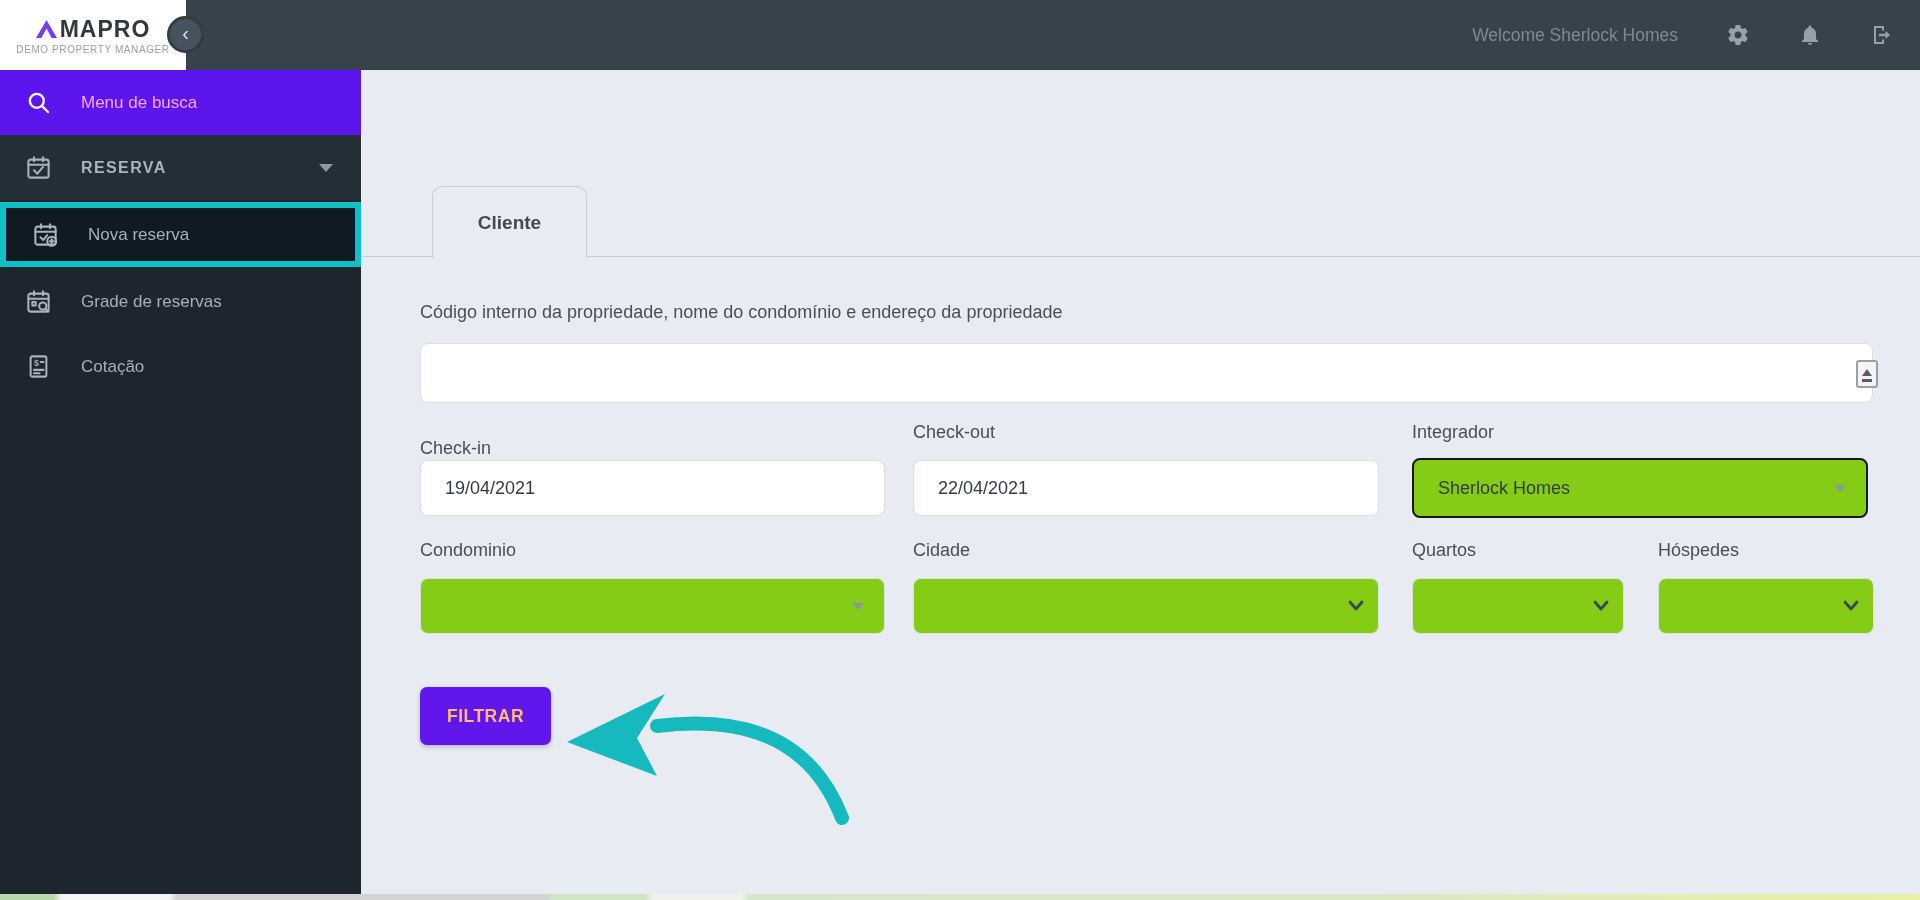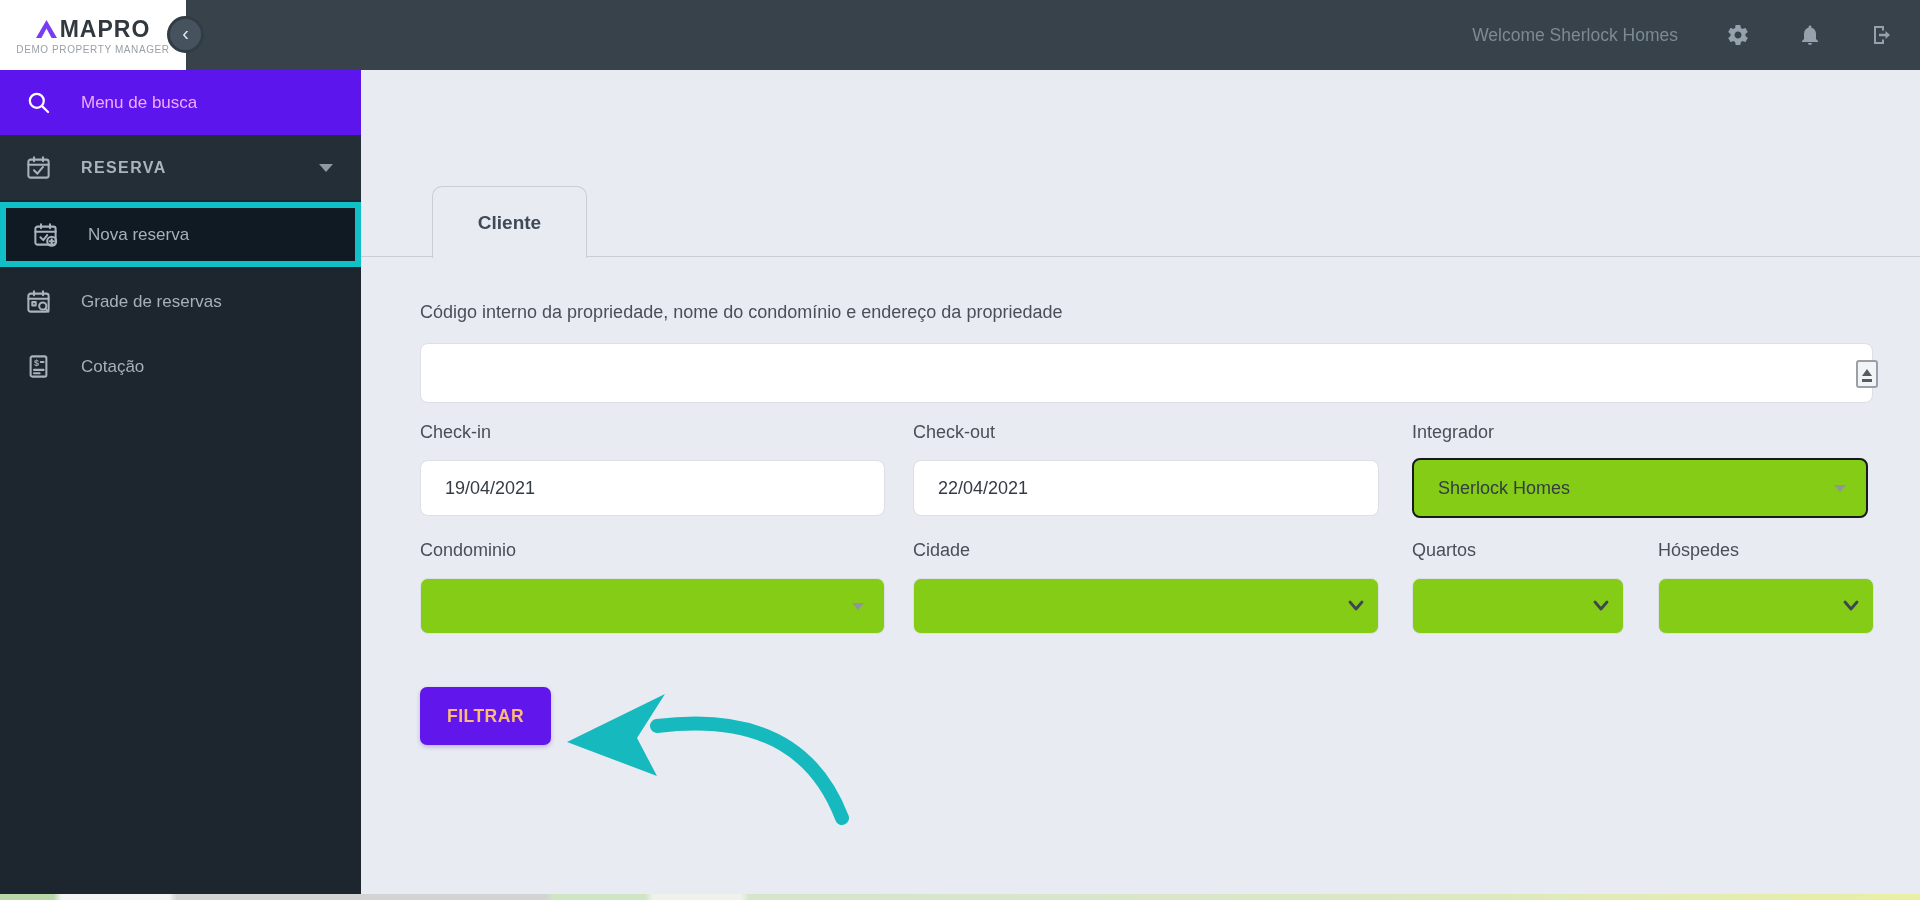--- a/index.html
+++ b/index.html
@@ -172,21 +172,21 @@
       <div class="tab">Cliente</div>
     </div>
 
     <label class="field-label" style="left:59px; top:232px;">Código interno da propriedade, nome do condomínio e endereço da propriedade</label>
     <input class="text-input" style="left: 59px; top: 273px; width: 1453px; height: 60px;" value="">
     <div class="adorn-icon">
       <span class="tri"></span>
       <span class="bar"></span>
     </div>
 
-    <label class="field-label" style="left:59px; top:352px;text-align:center;">Check-in</label>
+    <label class="field-label" style="left:59px; top:368px;text-align:center;">Check-in</label>
     <input class="text-input" style="left: 59px; top: 390px; width: 465px; height: 56px;" value="19/04/2021">
 
     <label class="field-label" style="left:552px; top:352px;">Check-out</label>
     <input class="text-input" style="left: 552px; top: 390px; width: 466px; height: 56px;" value="22/04/2021">
 
     <label class="field-label" style="left:1051px; top:352px;">Integrador</label>
     <div class="select-box focused" style="left:1051px; top:388px; width:456px; height:60px;">
       <span>Sherlock Homes</span>
       <span class="tri-arrow"></span>
     </div>

